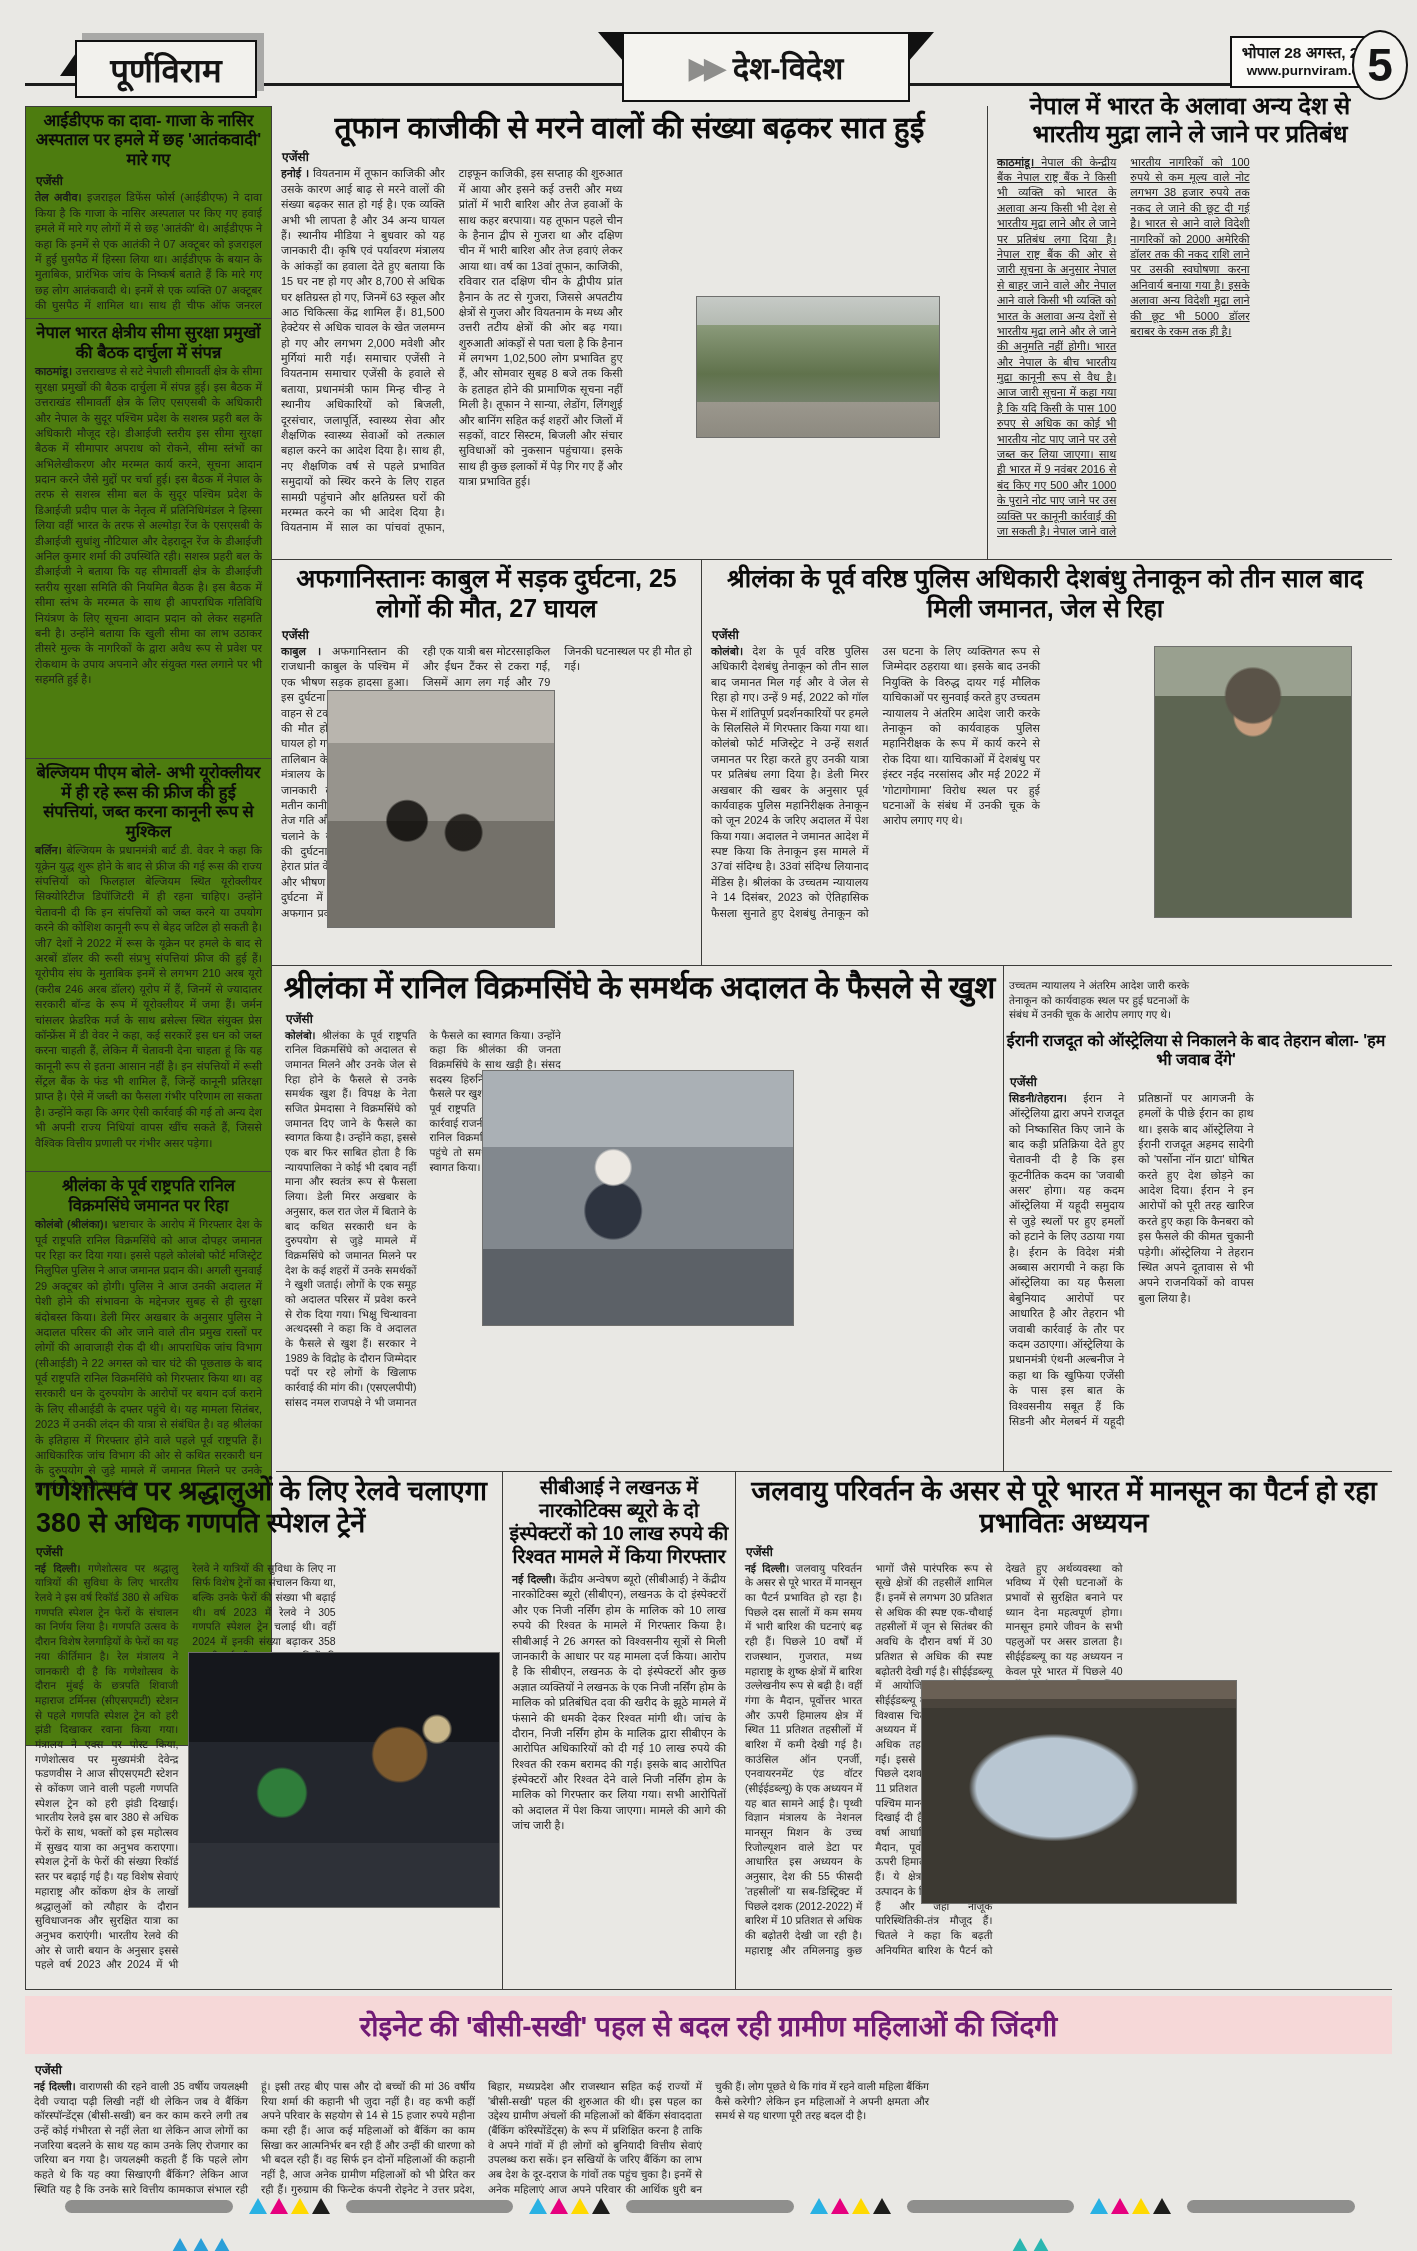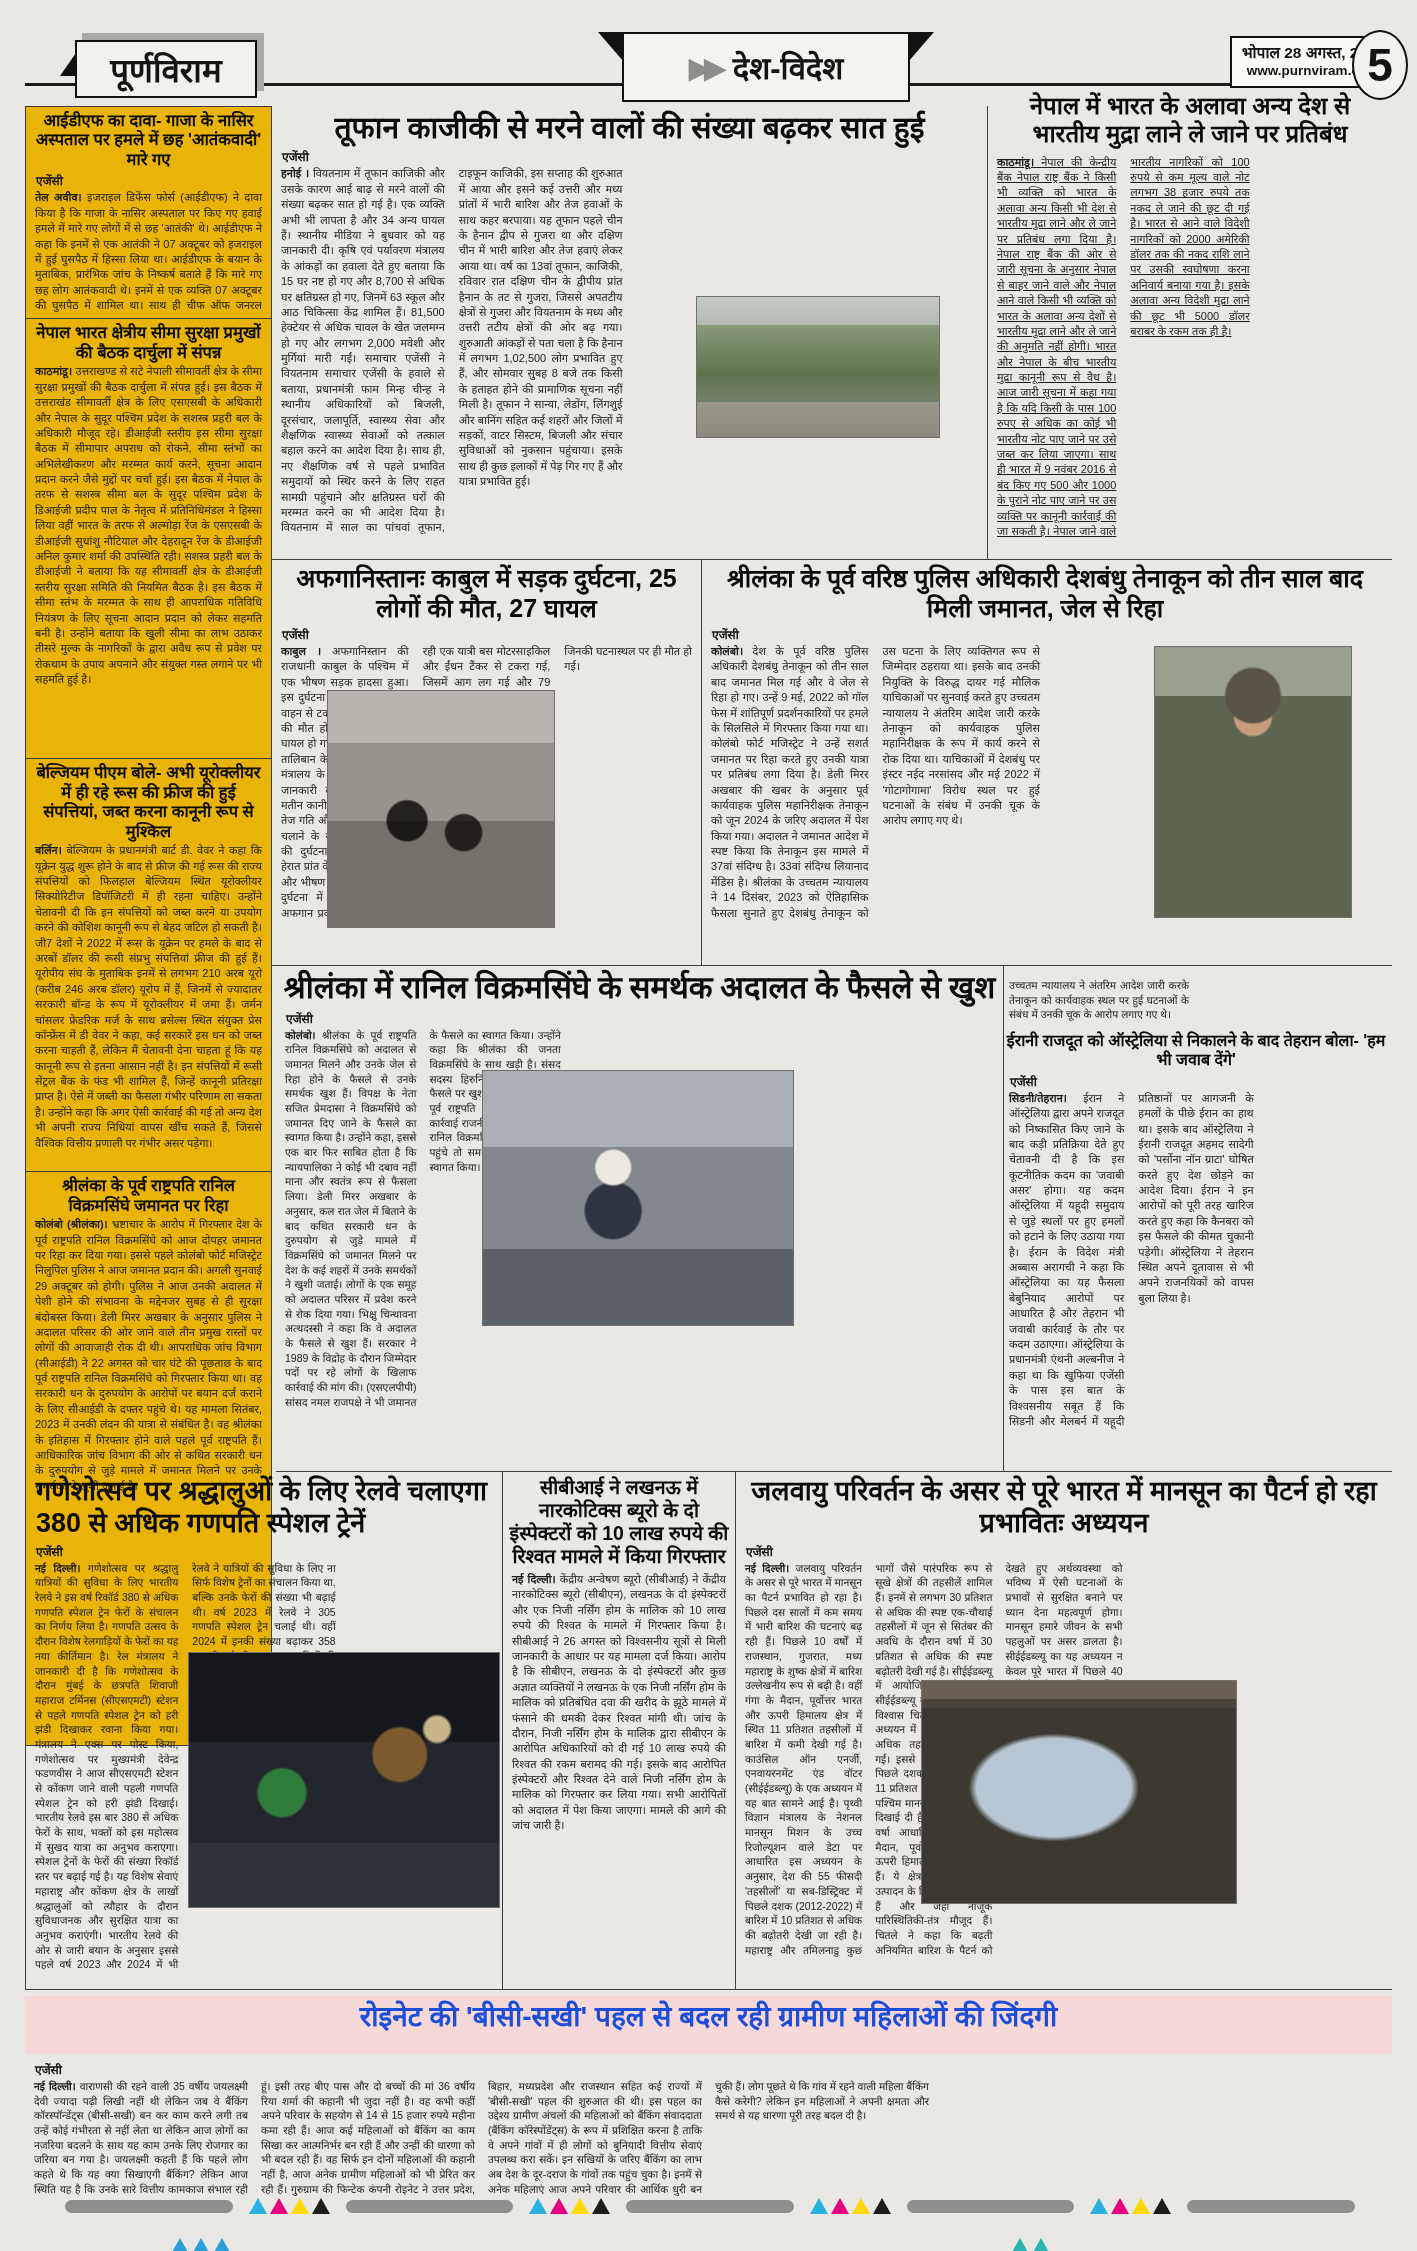--- a/index.html
+++ b/index.html
@@ -30,22 +30,22 @@
   .bt{font-size:11px;line-height:1.4;text-align:justify;padding:0 9px;color:#1c1c1c;overflow:hidden;column-fill:auto;}
   .dl{font-weight:bold;}
   .c2{column-count:2;column-gap:14px;}
   .c3{column-count:3;column-gap:14px;}
   .c4{column-count:4;column-gap:14px;}
   .c5{column-count:5;column-gap:13px;}
   .c6{column-count:6;column-gap:13px;}
   .photo{position:absolute;border:1px solid #6f6f6d;box-sizing:border-box;}
   .sep{border-top:1.5px solid #3c3c3a;}
   
-  .pinkband{background:#f6d8d8;display:flex;align-items:flex-start;justify-content:center;
-            font-weight:bold;font-size:28px;color:#1d4ed8;}
+  .pinkband{background:#f6d8d8;display:flex;align-items:center;justify-content:center;
+            font-weight:bold;font-size:28px;color:#701a75;}
   .bar{background:#8f8f8d;border-radius:7px;height:13px;flex:1;}
   .marks{position:absolute;display:flex;align-items:center;gap:10px;}
   .trig{display:flex;gap:3px;align-items:flex-end;padding:0 6px;}
   .trig i{display:block;width:0;height:0;border-left:9px solid transparent;border-right:9px solid transparent;border-bottom:16px solid #000;}
 </style>
 </head>
 <body>
 
 <div class="page">
 
@@ -59,21 +59,21 @@
     <span class="sec-title">देश-विदेश</span>
   </div>
   <div class="abs datebox" style="left:1230px;top:36px;width:166px;height:52px;">
     <div class="l1">भोपाल 28 अगस्त, 2025</div>
     <div class="l2">www.purnviram.com</div>
   </div>
   <div class="abs pageno" style="left:1352px;top:30px;">
     <span>5</span>
   </div>
 
-  <div class="abs art" style="left:25px;top:106px;width:247px;height:1640px;border:1.5px solid #3c3c3a;background:#eab308;">
+  <div class="abs art" style="left:25px;top:106px;width:247px;height:1640px;border:1.5px solid #3c3c3a;background:#4d7c0f;">
 
     <div class="art">
       <h2 class="hl hl-s">आईडीएफ का दावा- गाजा के नासिर अस्पताल पर हमले में छह 'आतंकवादी' मारे गए</h2>
       <div class="byline">एजेंसी</div>
       <div class="bt" style="height:122px;">
         <span class="dl">तेल अवीव।</span>
         <span>इजराइल डिफेंस फोर्स (आईडीएफ) ने दावा किया है कि गाजा के नासिर अस्पताल पर किए गए हवाई हमले में मारे गए लोगों में से छह 'आतंकी' थे। आईडीएफ ने कहा कि इनमें से एक आतंकी ने 07 अक्टूबर को इजराइल में हुई घुसपैठ में हिस्सा लिया था। आईडीएफ के बयान के मुताबिक, प्रारंभिक जांच के निष्कर्ष बताते हैं कि मारे गए छह लोग आतंकवादी थे। इनमें से एक व्यक्ति 07 अक्टूबर की घुसपैठ में शामिल था। साथ ही चीफ ऑफ जनरल स्टाफ ने नागरिकों की मौत पर खेद जताया है। उल्लेखनीय है कि नासिर अस्पताल पर हुए हमले में कम से कम 20 लोगों की मौत हुई थी। इनमें पांच पत्रकार और मेडिकल वर्कर शामिल थे, जो शुरुआती हमले के बाद वहां पहुंचे थे। इस घटना के बाद इजराइल को अंतरराष्ट्रीय स्तर पर काफी आलोचना का सामना करना पड़ रहा है।</span>
       </div>
     </div>
 

